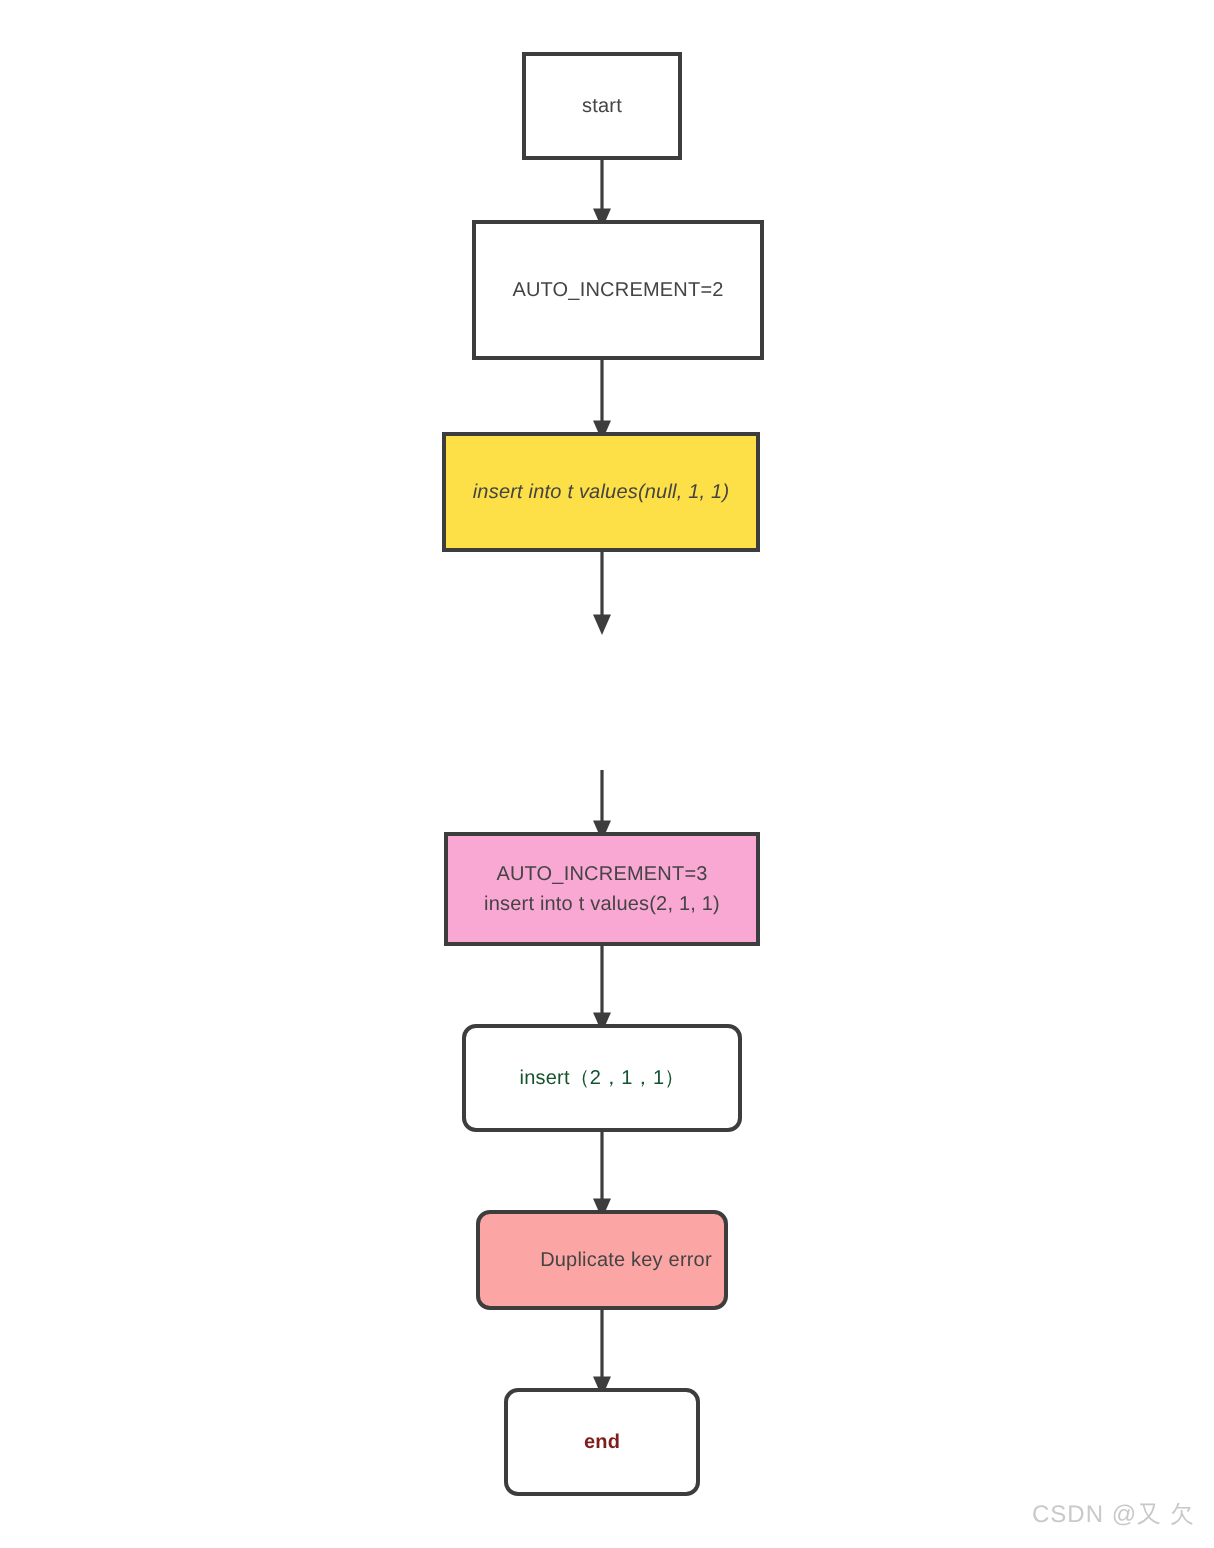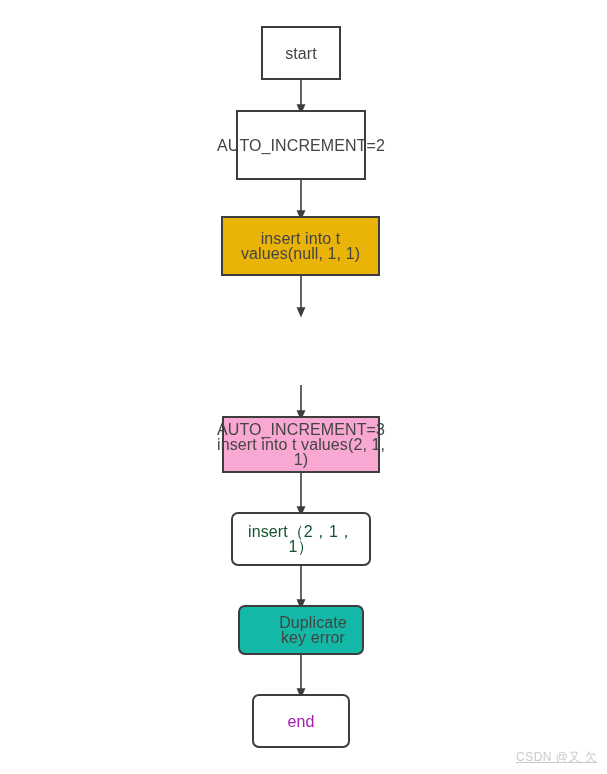--- a/index.html
+++ b/index.html
@@ -27,21 +27,21 @@
   .flow-node {
     position: absolute;
     box-sizing: border-box;
     border: 2px solid #3d3d3d;
     background: #ffffff;
     display: flex;
     align-items: center;
     justify-content: center;
     text-align: center;
     color: #444444;
-    font-size: 16px;
+    font-size: 10px;
     line-height: 15px;
     letter-spacing: 0.1px;
     white-space: pre-line;
   }
   .flow-node.rounded {
     border-radius: 7px;
   }
   .node-label {
     display: block;
     padding: 0 4px;
@@ -84,41 +84,41 @@
         <line x1="301" y1="473" x2="301" y2="511" stroke="#3d3d3d" stroke-width="1.6" marker-end="url(#arrowhead)"></line>
         <line x1="301" y1="566" x2="301" y2="604" stroke="#3d3d3d" stroke-width="1.6" marker-end="url(#arrowhead)"></line>
         <line x1="301" y1="655" x2="301" y2="693" stroke="#3d3d3d" stroke-width="1.6" marker-end="url(#arrowhead)"></line>
       </g>
   </svg>
 
   <div class="flow-node" style="left: 261px; top: 26px; width: 80px; height: 54px; border-color: rgb(61, 61, 61); background: rgb(255, 255, 255); color: rgb(68, 68, 68);">
     <span class="node-label">start</span>
   </div>
 
-  <div class="flow-node" style="left: 236px; top: 110px; width: 130px; height: 70px; border-color: rgb(61, 61, 61); background: rgb(255, 255, 255); color: rgb(68, 68, 68);">
+  <div class="flow-node" style="left: 236px; top: 110px; width: 146px; height: 70px; border-color: rgb(61, 61, 61); background: rgb(255, 255, 255); color: rgb(68, 68, 68);">
     <span class="node-label">AUTO_INCREMENT=2</span>
   </div>
 
-  <div class="flow-node" style="left: 221px; top: 216px; width: 159px; height: 60px; border-color: rgb(61, 61, 61); background: #eab308; color: rgb(68, 68, 68);">
+  <div class="flow-node" style="left: 221px; top: 216px; width: 159px; height: 60px; border-color: rgb(61, 61, 61); background: #fde047; color: rgb(68, 68, 68); font-style: italic;">
     <span class="node-label">insert into t values(null, 1, 1)</span>
   </div>
 
 
   <div class="flow-node" style="left: 222px; top: 416px; width: 158px; height: 57px; border-color: rgb(61, 61, 61); background: #f9a8d4; color: rgb(68, 68, 68);">
     <span class="node-label">AUTO_INCREMENT=3
 insert into t values(2, 1, 1)</span>
   </div>
 
   <div class="flow-node rounded" style="left: 231px; top: 512px; width: 140px; height: 54px; border-color: rgb(61, 61, 61); background: rgb(255, 255, 255); color: #14532d;">
     <span class="node-label">insert（2，1，1）</span>
   </div>
 
-  <div class="flow-node rounded" style="left: 238px; top: 605px; width: 126px; height: 50px; border-color: rgb(61, 61, 61); background: #14b8a6; color: rgb(68, 68, 68); padding-left: 24px;">
+  <div class="flow-node rounded" style="left: 238px; top: 605px; width: 126px; height: 50px; border-color: rgb(61, 61, 61); background: #fca5a5; color: rgb(68, 68, 68); padding-left: 24px;">
     <span class="node-label">Duplicate key error</span>
   </div>
 
-  <div class="flow-node rounded" style="left: 252px; top: 694px; width: 98px; height: 54px; border-color: rgb(61, 61, 61); background: rgb(255, 255, 255); color: #a21caf;">
+  <div class="flow-node rounded" style="left: 252px; top: 694px; width: 98px; height: 54px; border-color: rgb(61, 61, 61); background: rgb(255, 255, 255); color: #7f1d1d; font-weight: bold;">
     <span class="node-label">end</span>
   </div>
 
-  <div class="watermark" style="left: 516px; top: 749px; color: rgb(201, 201, 201); text-decoration: underline;">CSDN @又 欠</div>
+  <div class="watermark" style="left: 516px; top: 749px; color: rgb(201, 201, 201);">CSDN @又 欠</div>
 
 </div>
 
 </body></html>

